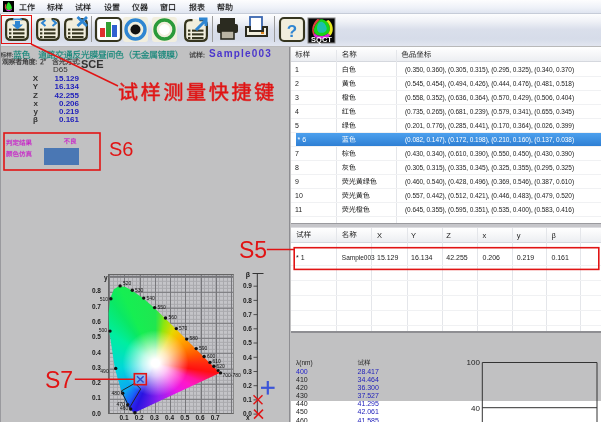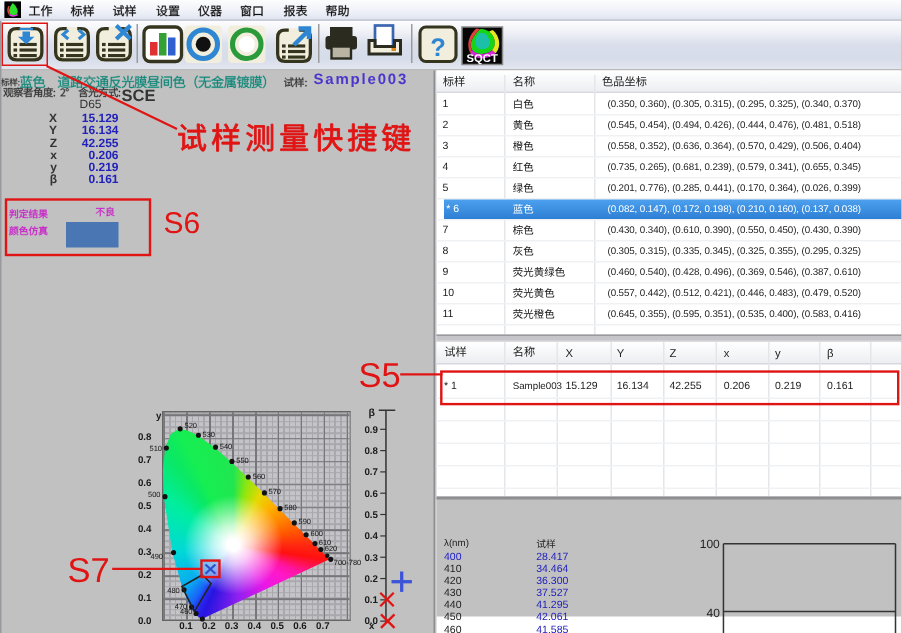--- a/index.html
+++ b/index.html
@@ -359,21 +359,21 @@
       <span style="left:155.3px">42.255</span>
       <span style="left:191.5px">0.206</span>
       <span style="left:225.7px">0.219</span>
       <span style="left:260.4px">0.161</span>
     </div>
 <div class="rline" style="top:218px"></div>
 <div class="rline" style="top:233px"></div>
 <div class="rline" style="top:248px"></div>
 <div class="rline" style="top:263px"></div>
 <div class="rline" style="top:278px"></div>
-<div class="abs" style="left:0;top:284px;width:310px;height:80px;background:#c1c1c2;border-top:2px solid #8e8e92">
+<div class="abs" style="left:0;top:284px;width:310px;height:70px;background:#c1c1c2;border-top:2px solid #8e8e92">
 <div class="t" style="left:5px;top:26px;font-size:6.5px;color:#222">λ(nm)</div>
 
 <div class="t" style="left:5px;top:35.2px;font-size:7px;color:#2222cc">400</div>
 <div class="t blue" style="left:66.5px;top:35.2px;font-size:7px">28.417</div>
 <div class="t" style="left:5px;top:43.0px;font-size:7px;color:#222">410</div>
 <div class="t blue" style="left:66.5px;top:43.0px;font-size:7px">34.464</div>
 <div class="t" style="left:5px;top:51.4px;font-size:7px;color:#222">420</div>
 <div class="t blue" style="left:66.5px;top:51.4px;font-size:7px">36.300</div>
 <div class="t" style="left:5px;top:59.1px;font-size:7px;color:#222">430</div>
 <div class="t blue" style="left:66.5px;top:59.1px;font-size:7px">37.527</div>

